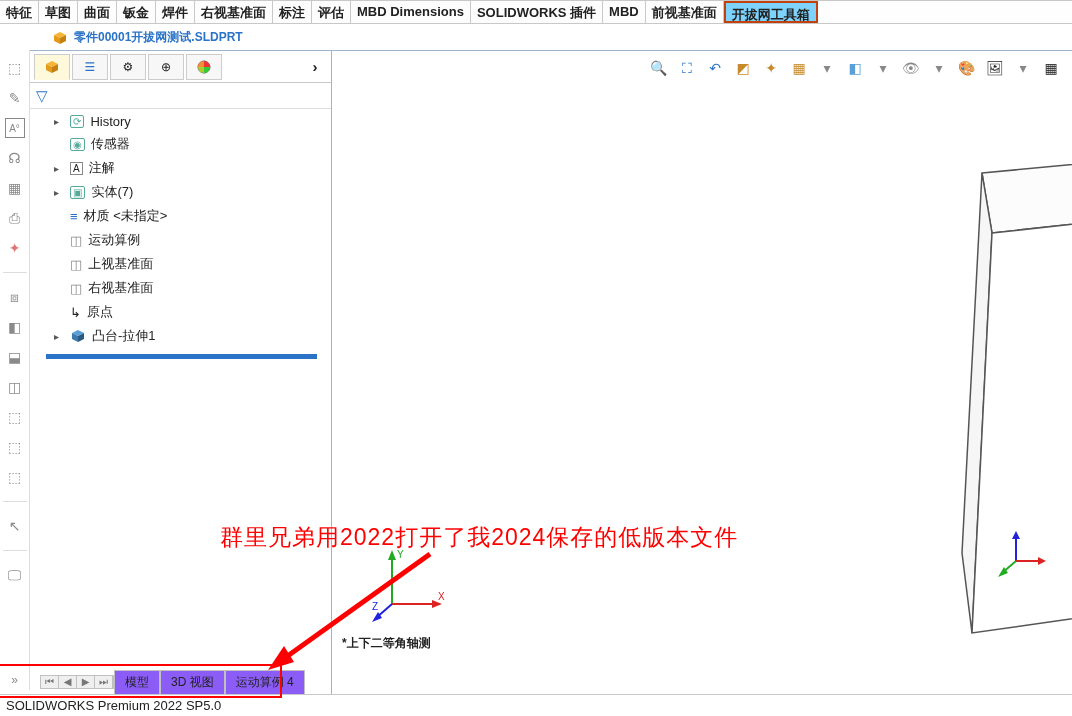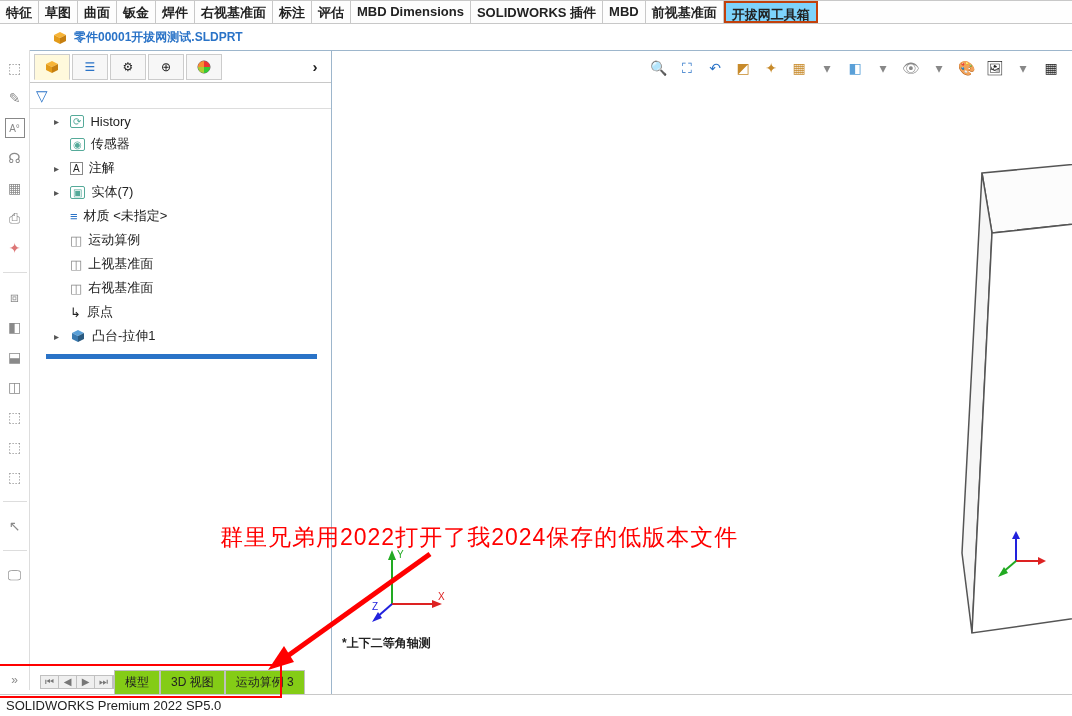--- a/index.html
+++ b/index.html
@@ -33,21 +33,21 @@
 .blue-bar { margin: 6px 12px 2px 14px; height: 5px; background: #2a73c7; }
 
 .viewport { flex: 1; position: relative; background: #fff; }
 .vp-toolbar { position: absolute; right: 10px; top: 6px; display: flex; gap: 6px; align-items: center; }
 .vp-toolbar .tb { width: 22px; height: 22px; display: flex; align-items: center; justify-content: center; font-size: 14px; }
 
 .triad { position: absolute; left: 40px; bottom: 70px; width: 80px; height: 80px; }
 .vp-label { position: absolute; left: 10px; bottom: 42px; font-weight: bold; font-size: 12px; }
 
 .bottom-tabs { position: absolute; left: 40px; bottom: 22px; height: 24px; display: flex; align-items: center; }
-.bottom-tabs .btab { padding: 3px 10px; border: 1px solid #c0c0c0; background: #84cc16; font-size: 12px; }
+.bottom-tabs .btab { padding: 3px 10px; border: 1px solid #c0c0c0; background: #8b5cf6; font-size: 12px; }
 .bottom-tabs .nav { display: flex; border: 1px solid #c0c0c0; background: #efefef; }
 .bottom-tabs .nav span { width: 18px; text-align: center; border-right: 1px solid #c0c0c0; font-size: 10px; color: #777; }
 
 .statusbar { position: absolute; left: 0; right: 0; bottom: 0; height: 22px; border-top: 1px solid #c8c8c8; display: flex; align-items: center; padding: 0 6px; font-size: 13px; background: #fff; }
 
 .annotation { position: absolute; left: 220px; top: 522px; color: #f00; font-size: 23px; font-weight: 500; letter-spacing: 1px; }
 .arrow-line { position: absolute; pointer-events: none; }
 .red-box { position: absolute; left: 0; top: 664px; width: 282px; height: 34px; border: 2px solid #f00; border-left: none; pointer-events: none; }
 
 .cube-svg { position: absolute; left: 530px; top: 82px; }
@@ -254,21 +254,21 @@
 
 <div class="bottom-tabs">
   <div class="nav">
       <span>⏮</span>
       <span>◀</span>
       <span>▶</span>
       <span>⏭</span>
     </div>
   <div class="btab">模型</div>
   <div class="btab">3D 视图</div>
-  <div class="btab">运动算例 3</div>
+  <div class="btab">运动算例 4</div>
 </div>
 
 <div class="statusbar">
   <span>SOLIDWORKS Premium 2022 SP5.0</span>
 </div>
 
 <div class="annotation">群里兄弟用2022打开了我2024保存的低版本文件</div>
 
 <svg class="arrow-line" style="left:260px;top:548px" width="190" height="130">
   <line x1="170" y1="6" x2="22" y2="112" stroke="#f00" stroke-width="5"></line>

